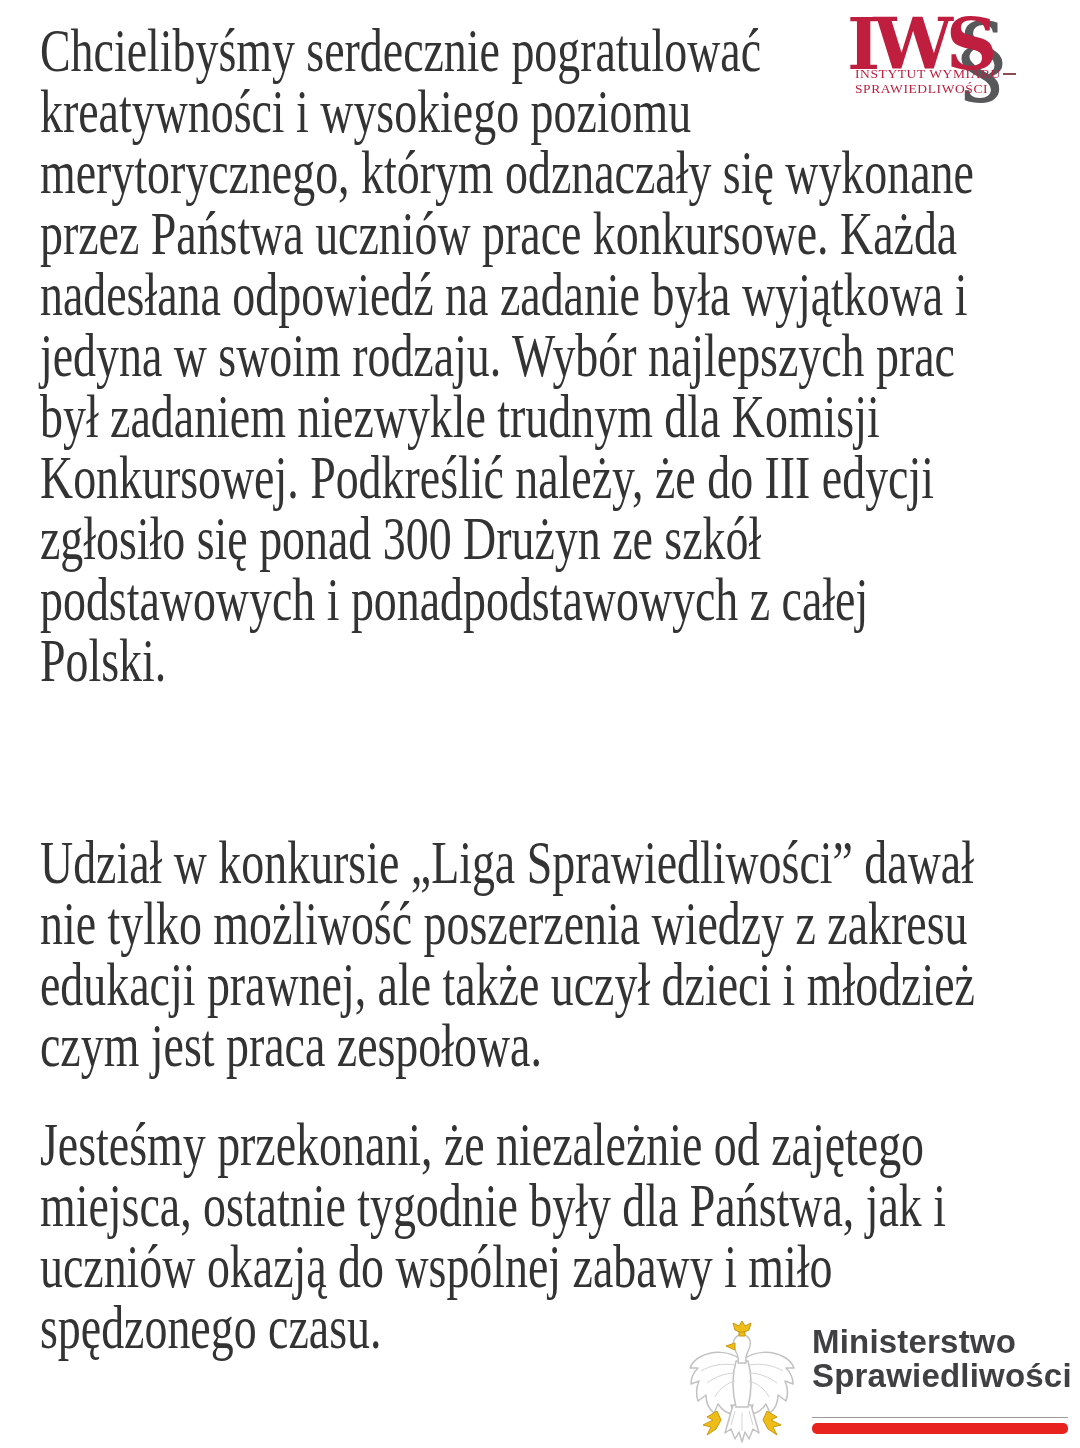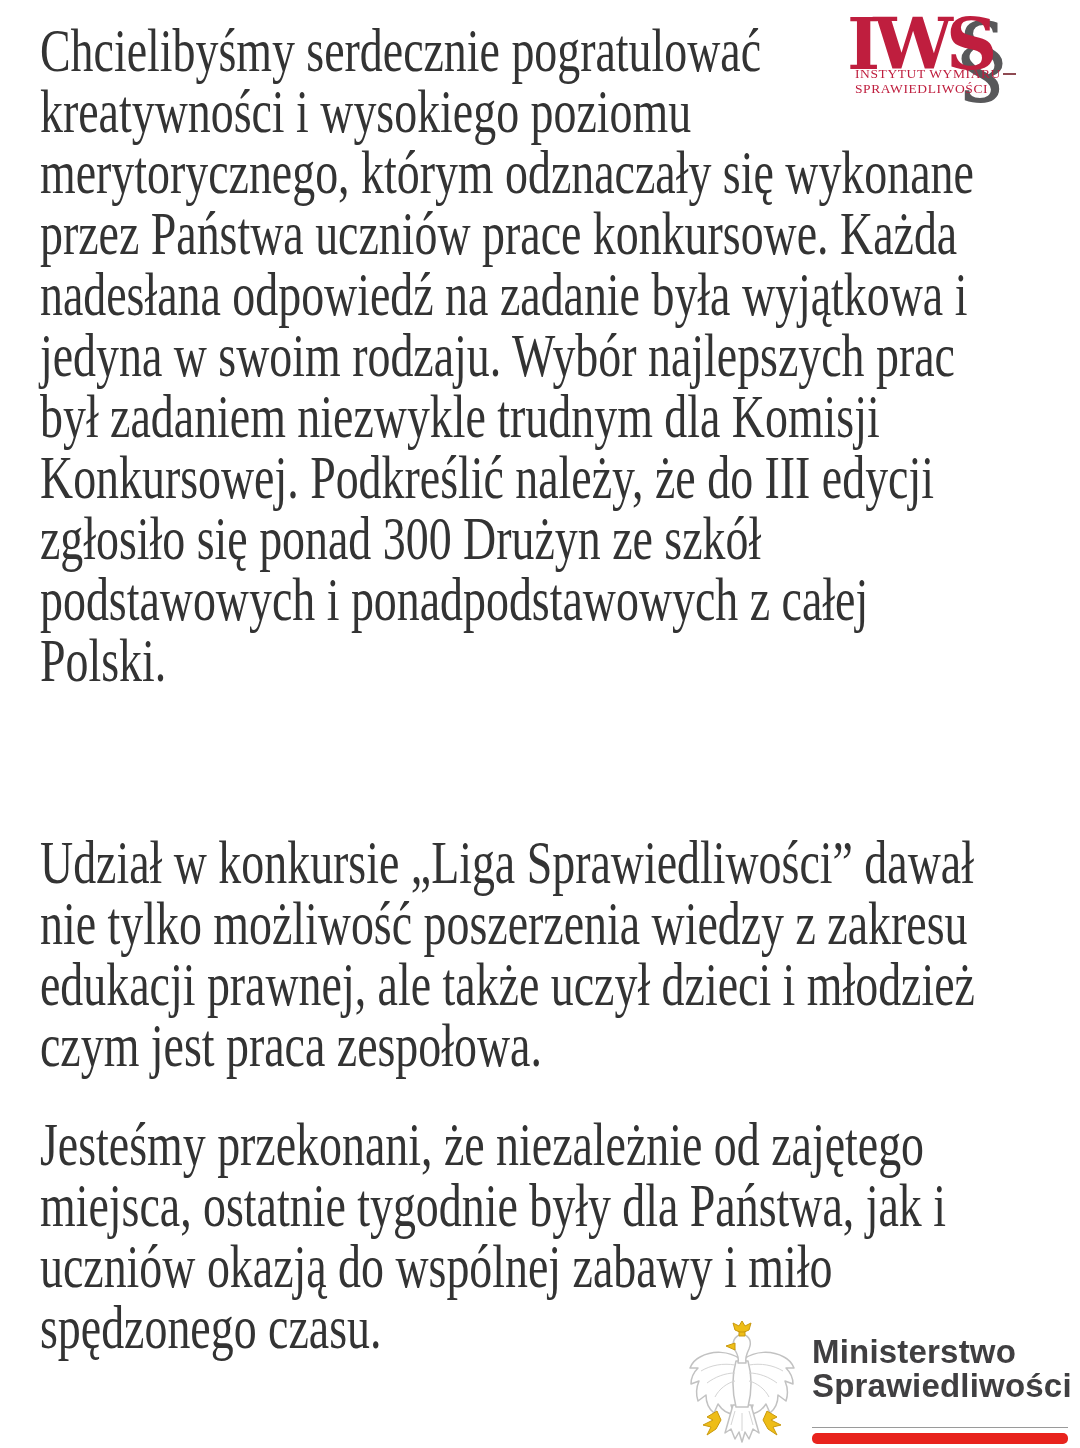--- a/index.html
+++ b/index.html
@@ -88,21 +88,21 @@
     position: absolute;
     left: 683px;
     top: 1320px;
     width: 390px;
     height: 128px;
     display: flex;
   }
   .eagle { width: 118px; height: 128px; flex: 0 0 118px; }
   .ministry-right { margin-left: 11px; }
   .ministry-name {
-    margin-top: 15px;
+    margin-top: 5px;
     font-family: "Liberation Sans", sans-serif;
     font-weight: bold;
     font-size: 33px;
     line-height: 34px;
     color: #403f41;
     letter-spacing: 0.2px;
     white-space: nowrap;
   }
   .flag {
     margin-top: 24px;

